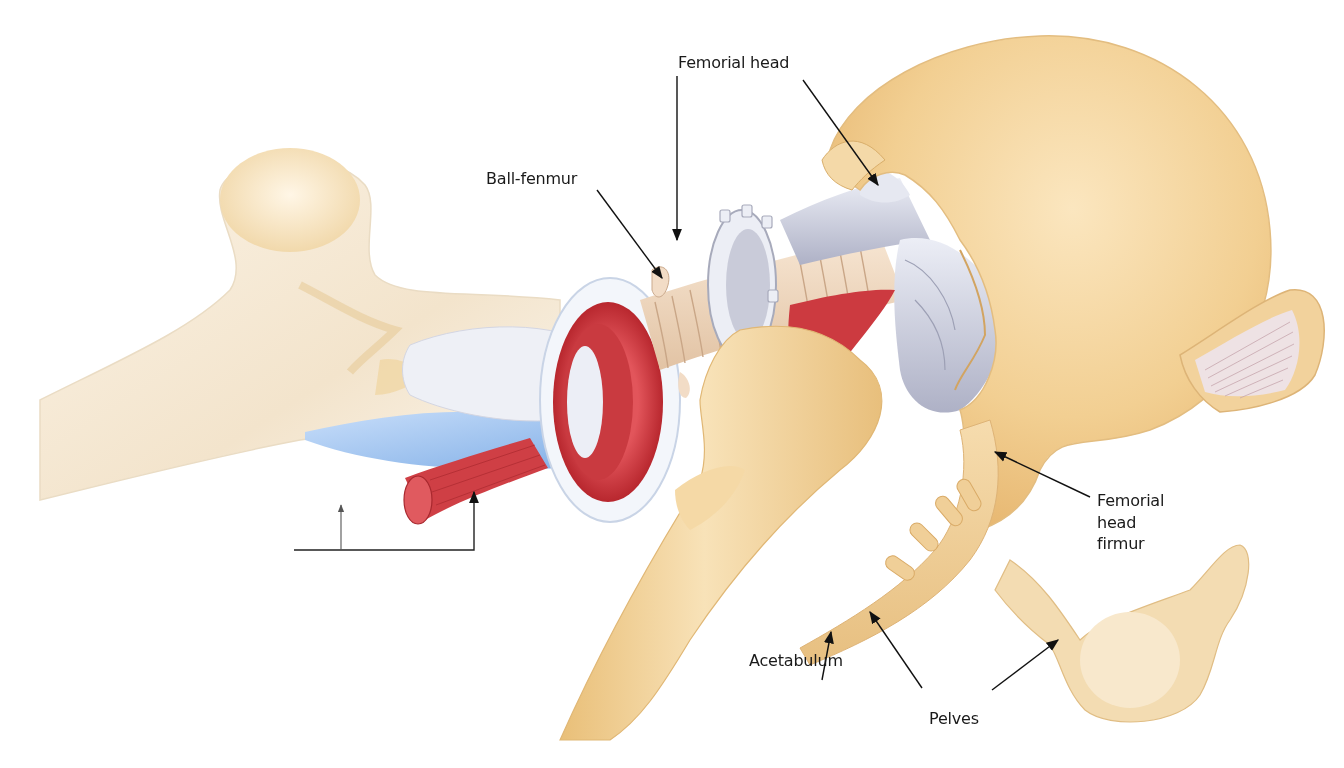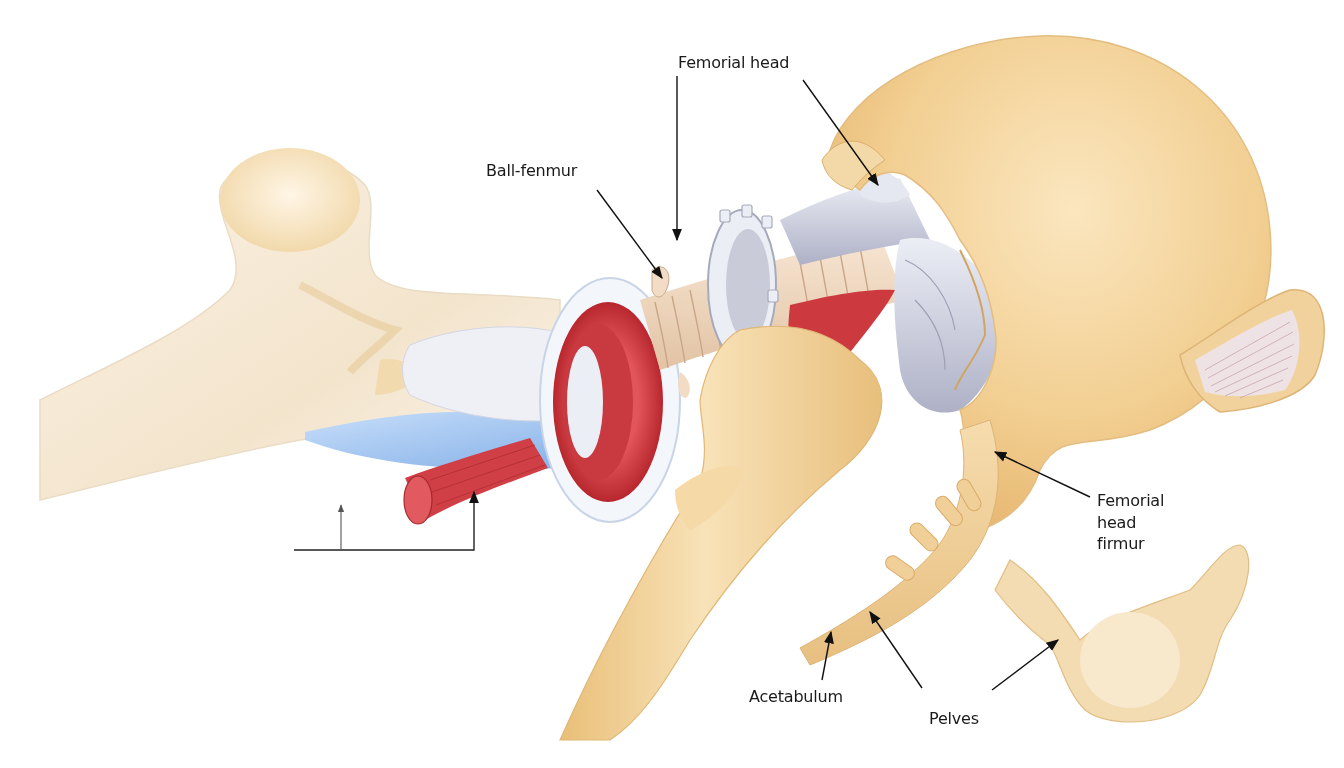--- a/index.html
+++ b/index.html
@@ -180,18 +180,18 @@
       <line x1="822" y1="680" x2="831" y2="632" marker-end="url(#arrow)"></line>
       <line x1="922" y1="688" x2="870" y2="612" marker-end="url(#arrow)"></line>
       <line x1="992" y1="690" x2="1058" y2="640" marker-end="url(#arrow)"></line>
       <polyline points="294,550 474,550 474,492" stroke="#222" marker-end="url(#arrow)"></polyline>
       <line x1="341" y1="550" x2="341" y2="505" stroke="#555" stroke-width="1.1" marker-end="url(#arrowGray)"></line>
     </g>
   </svg>
 
   
   <div class="label" style="left:678px; top:52px;">Femorial head</div>
-  <div class="label" style="left:486px; top:160px;">Ball-fenmur</div>
+  <div class="label" style="left:486px; top:168px;">Ball-fenmur</div>
   <div class="label two-line" style="left:1097px; top:490px;">Femorial head
 firmur</div>
-  <div class="label" style="left:749px; top:686px;">Acetabulum</div>
+  <div class="label" style="left:749px; top:650px;">Acetabulum</div>
   <div class="label" style="left:929px; top:708px;">Pelves</div>
 </div>
 
 </body></html>

